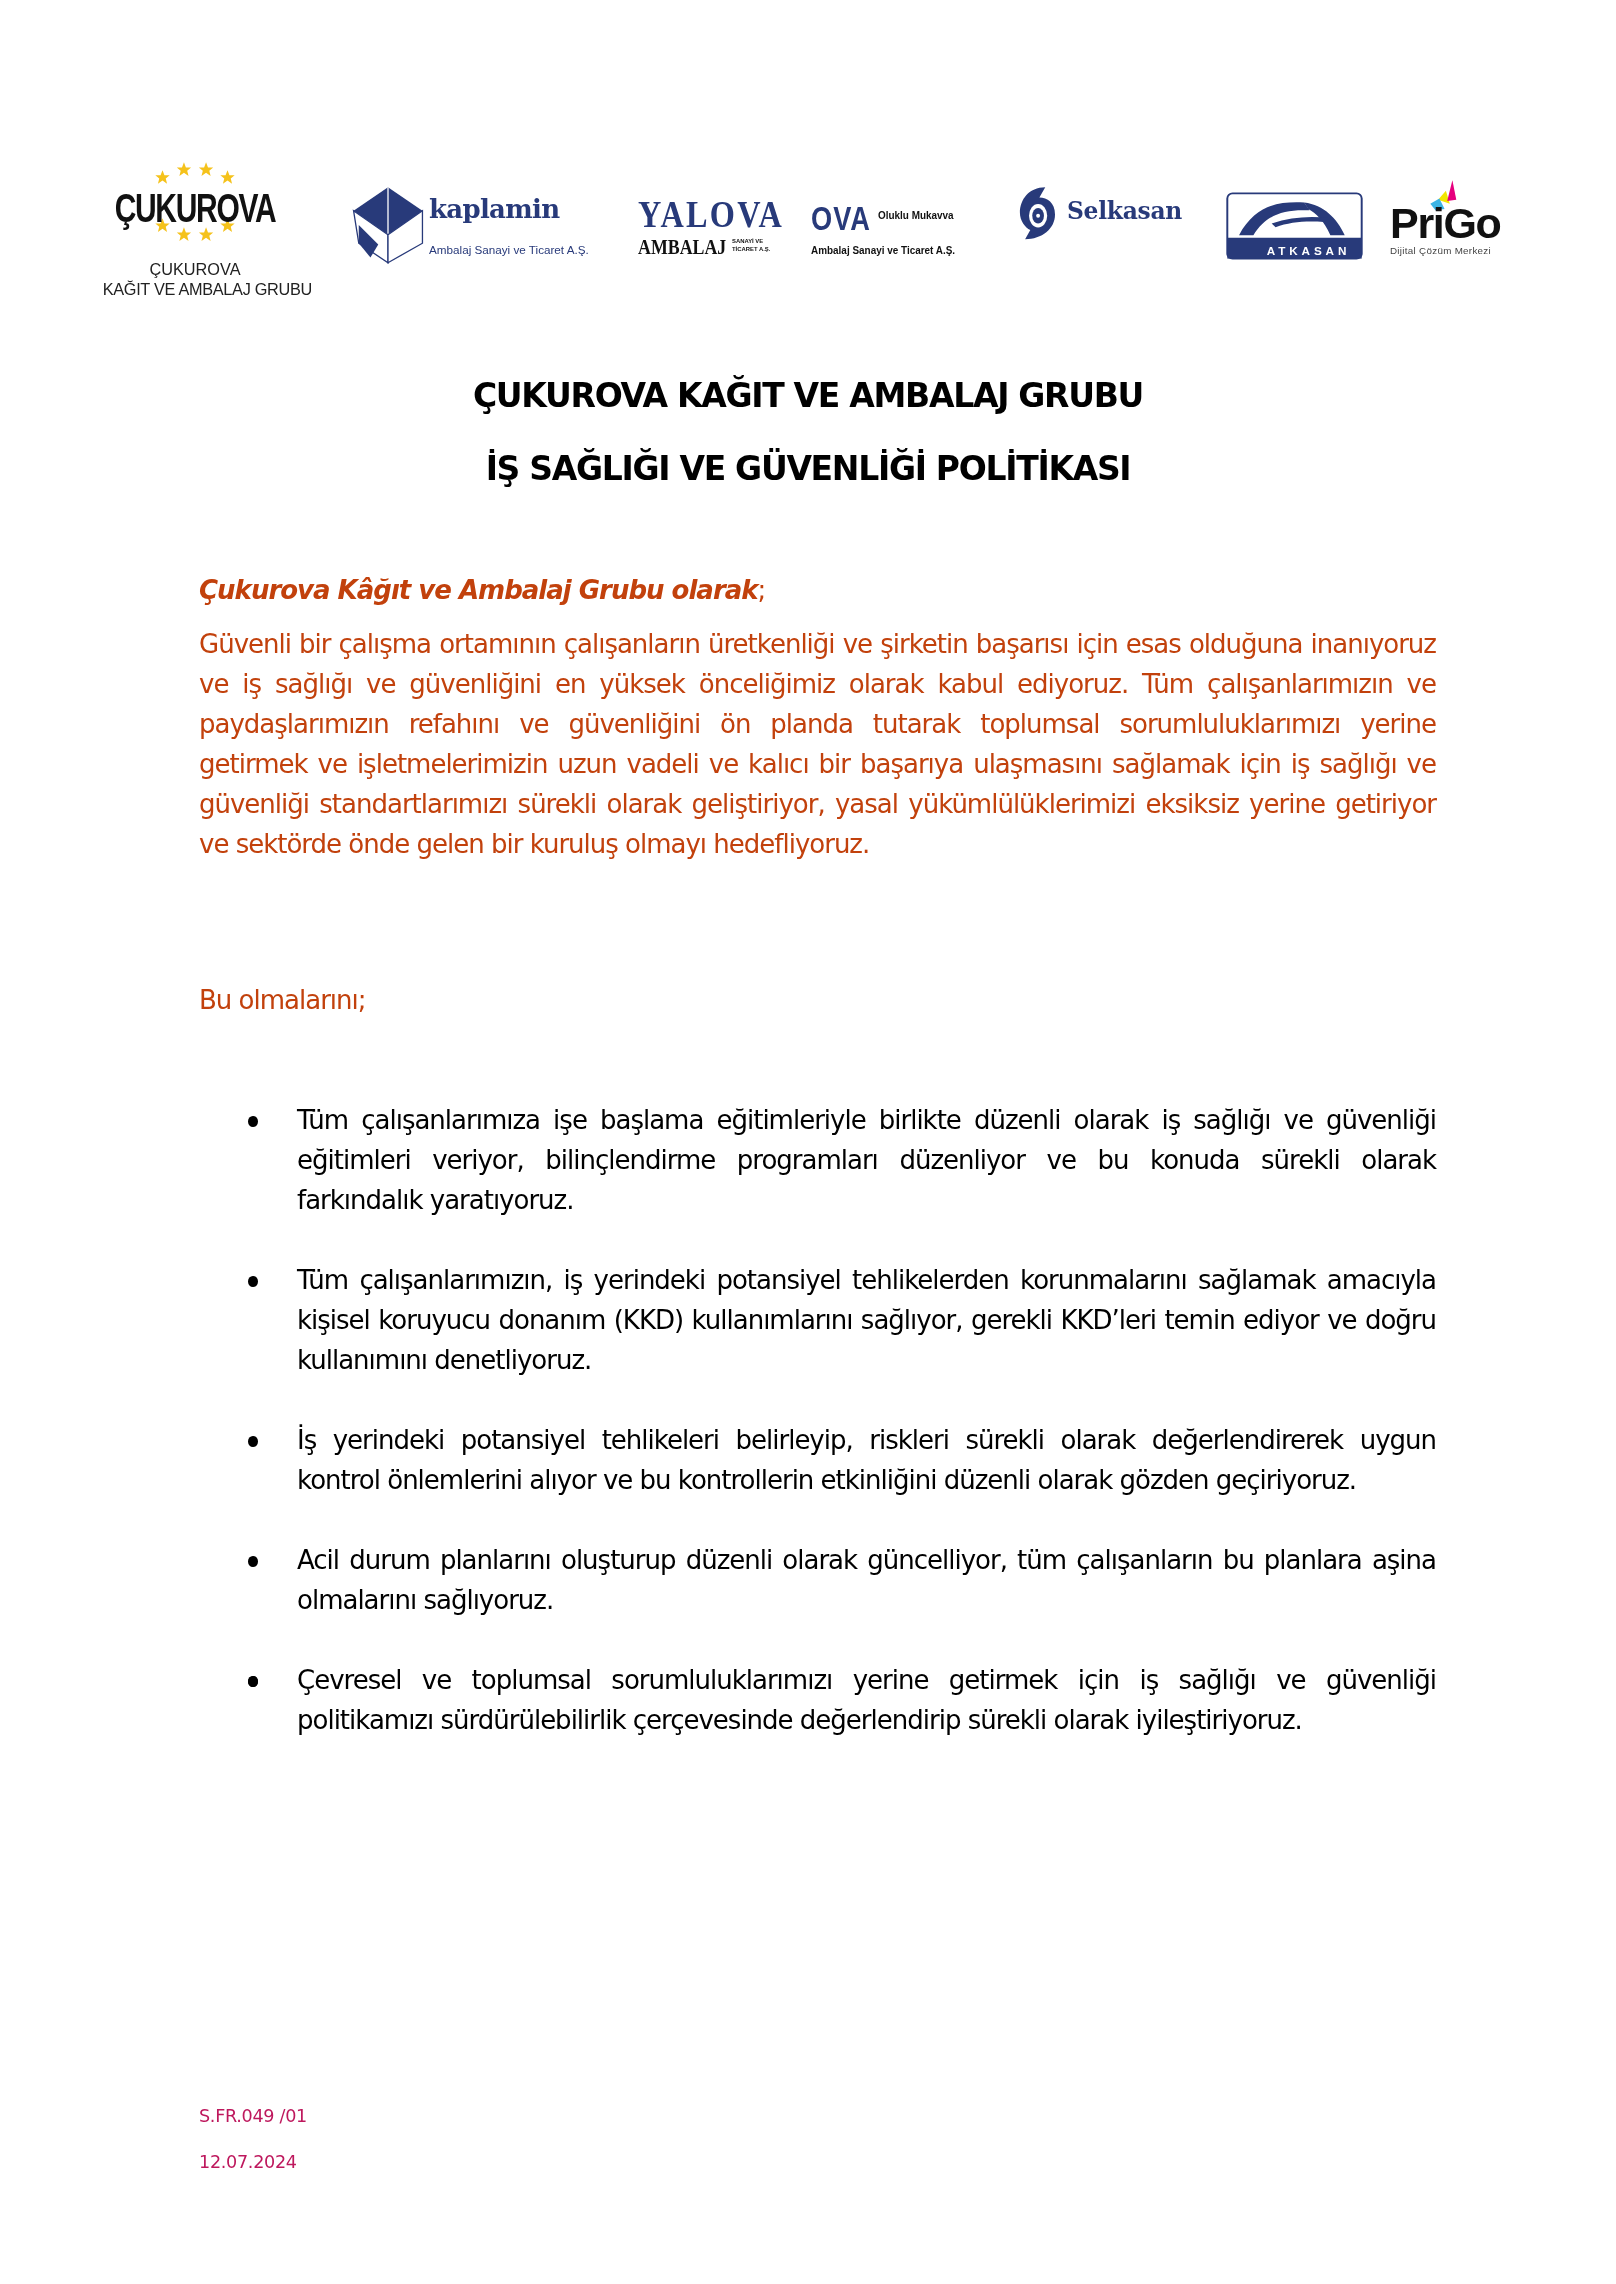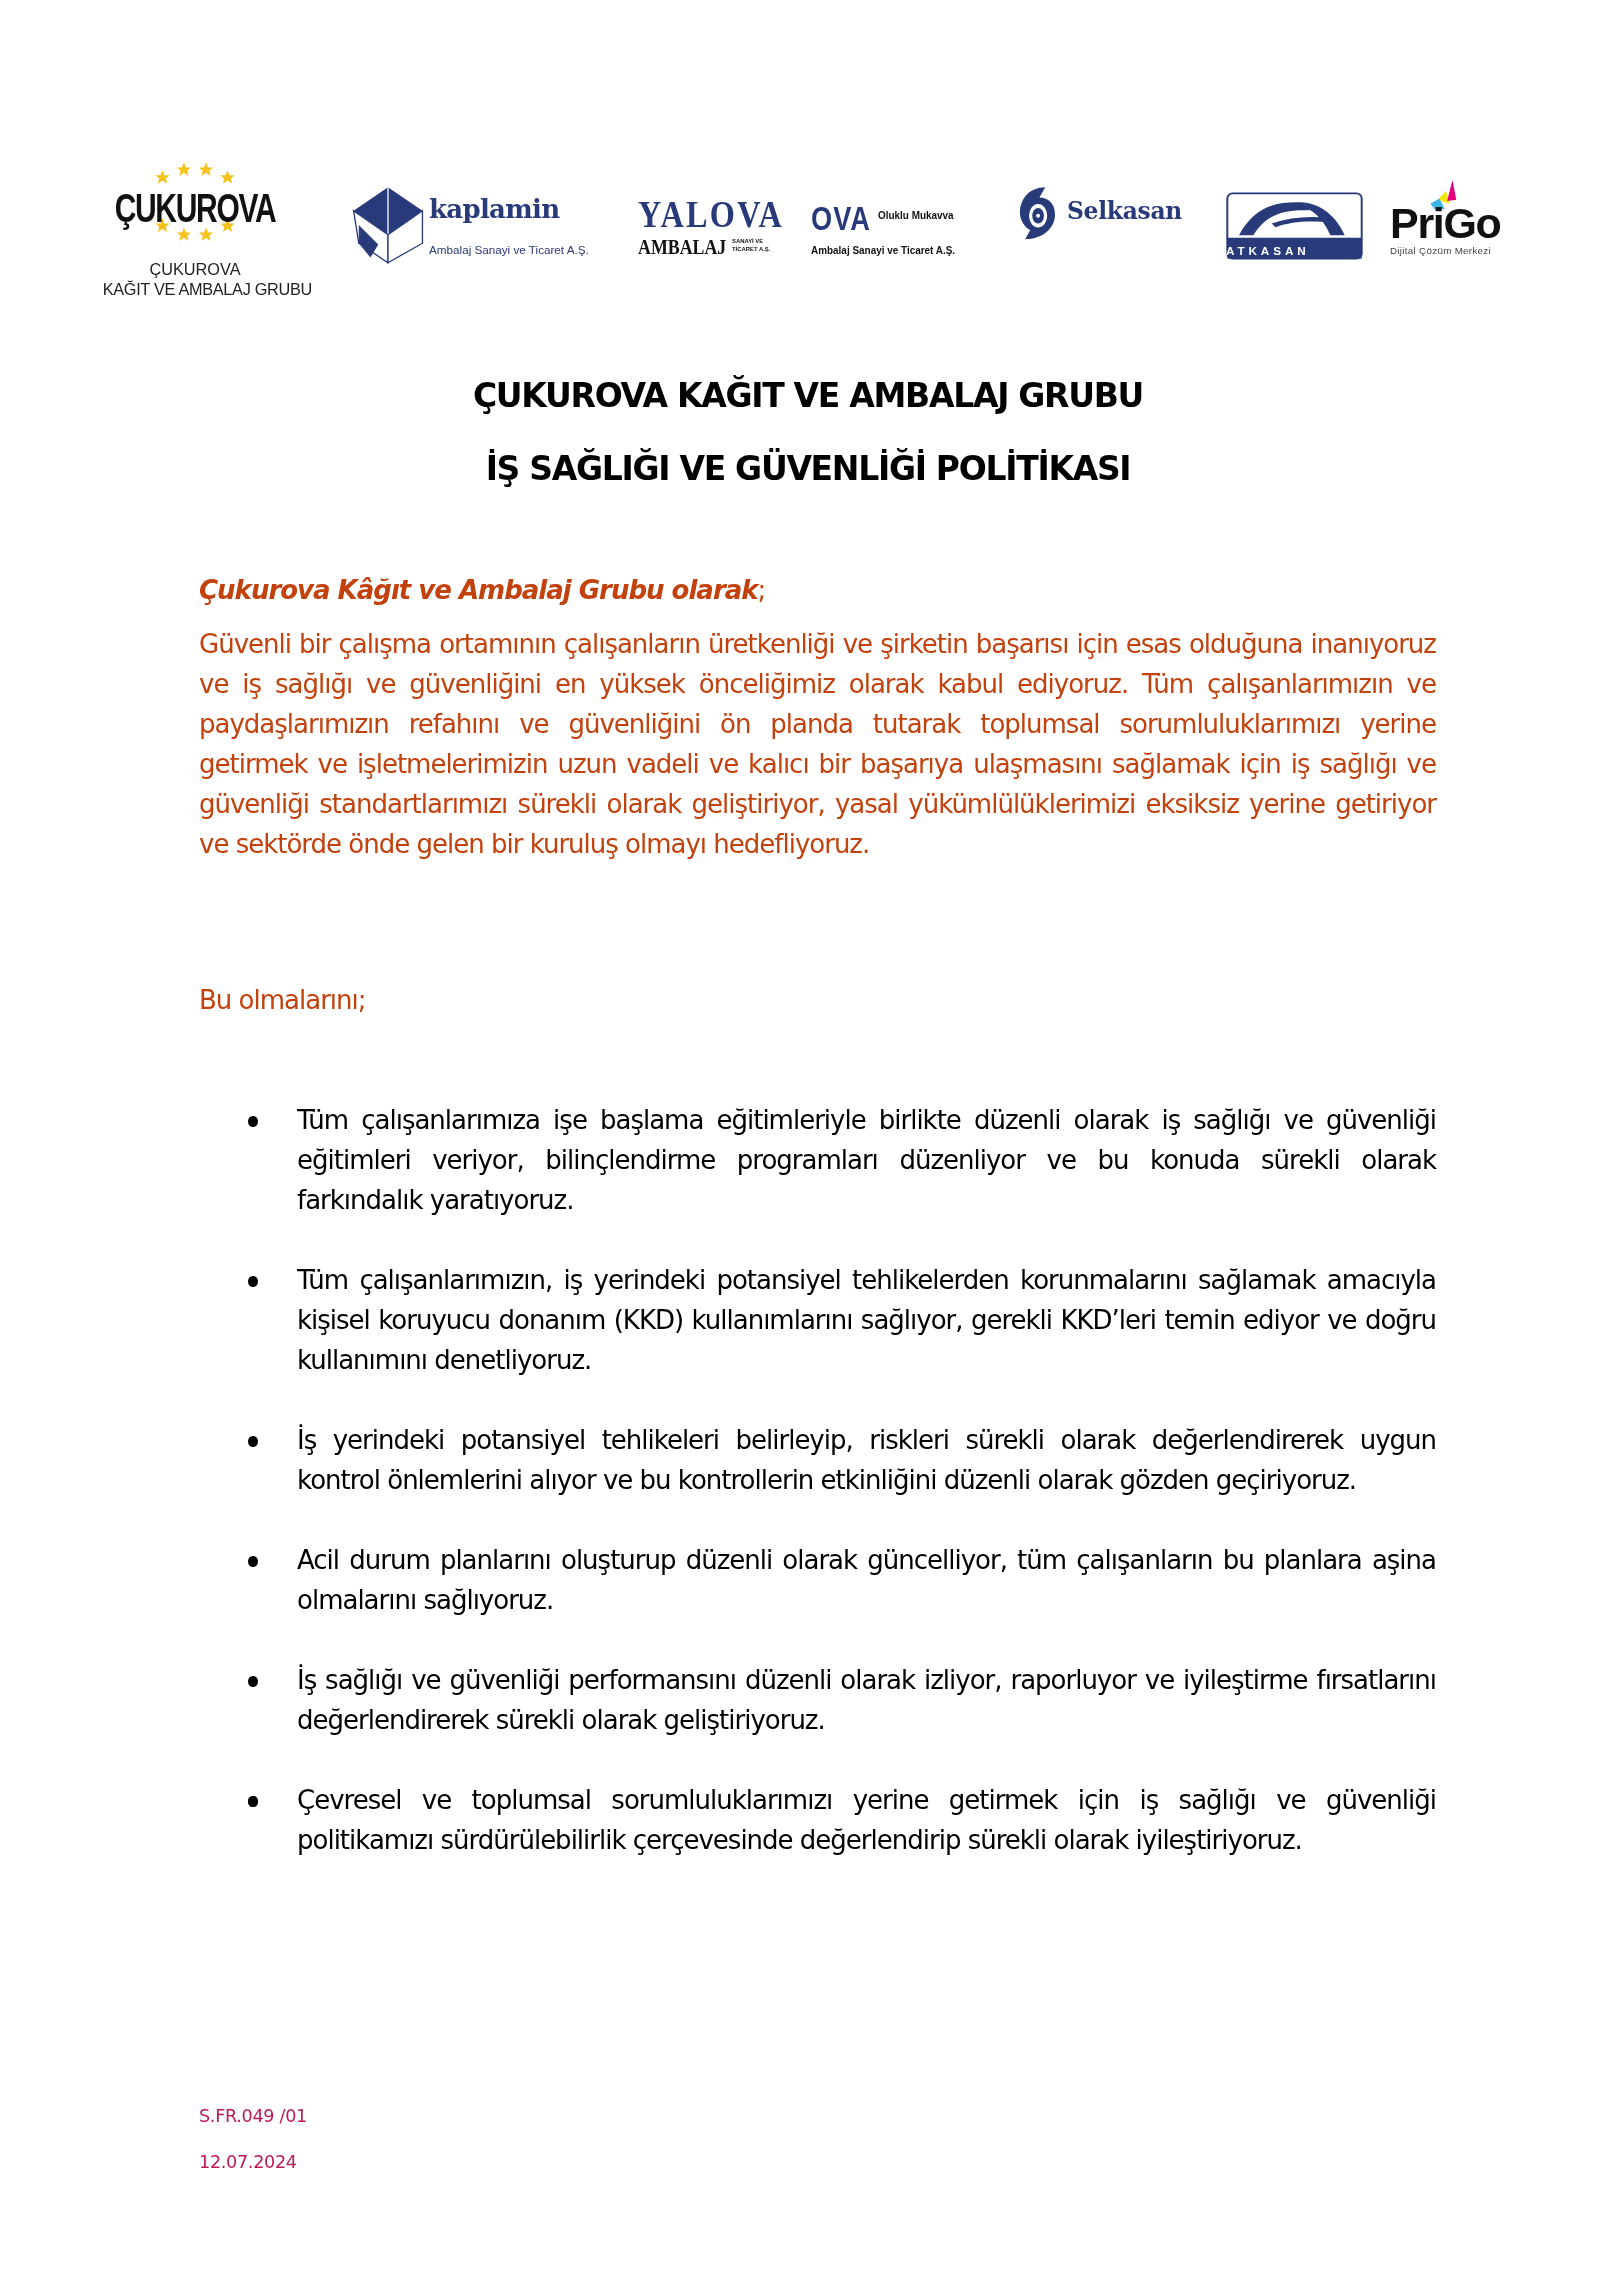--- a/index.html
+++ b/index.html
@@ -35,21 +35,21 @@
   .ova .tag { position: absolute; left: 0; top: 44px; font-weight: bold; font-size: 11.7px; color: #111; transform: scaleX(0.85); transform-origin: left top; white-space: nowrap; }
 
   
   .sel { left: 1016px; top: 183px; width: 195px; height: 59px; }
   .sel svg { position: absolute; left: 0; top: 0; }
   .sel .name { position: absolute; left: 51px; top: 14.3px; font-family: "DejaVu Serif", serif; font-weight: bold; font-size: 23.4px; color: #283a7a; letter-spacing: -0.3px; }
 
   
   .atk { left: 1226px; top: 192px; width: 137px; height: 68px; }
   .atk svg { position: absolute; left: 0; top: 0; }
-  .atk .name { position: absolute; left: 0; width: 165px; bottom: 3.3px; font-weight: bold; font-size: 11.7px; color: #fff; letter-spacing: 3.9px; }
+  .atk .name { position: absolute; left: 0; width: 165px; bottom: 3.3px; text-align: center; font-weight: bold; font-size: 11.7px; color: #fff; letter-spacing: 3.9px; }
 
   
   .pri { left: 1390px; top: 179px; width: 130px; height: 78px; }
   .pri svg { position: absolute; left: 0; top: 0; }
   .pri .name { position: absolute; left: 0; top: 19.5px; font-weight: bold; font-size: 43px; color: #111; letter-spacing: -1.3px; }
   .pri .tag { position: absolute; left: 0; top: 66px; font-size: 9.8px; color: #444; white-space: nowrap; letter-spacing: 0.3px; }
 
   
   .title { position: absolute; left: 0; width: 1616px; text-align: center; font-family: "DejaVu Sans", sans-serif; font-weight: bold; font-size: 33px; letter-spacing: -1.3px; color: #000; }
   .title.t1 { top: 376px; }
@@ -157,20 +157,19 @@
 
 <div class="body-text intro-head"><span>Çukurova Kâğıt ve Ambalaj Grubu olarak</span><span class="semi">;</span></div>
 <div class="body-text intro-para">Güvenli bir çalışma ortamının çalışanların üretkenliği ve şirketin başarısı için esas olduğuna inanıyoruz ve iş sağlığı ve güvenliğini en yüksek önceliğimiz olarak kabul ediyoruz. Tüm çalışanlarımızın ve paydaşlarımızın refahını ve güvenliğini ön planda tutarak toplumsal sorumluluklarımızı yerine getirmek ve işletmelerimizin uzun vadeli ve kalıcı bir başarıya ulaşmasını sağlamak için iş sağlığı ve güvenliği standartlarımızı sürekli olarak geliştiriyor, yasal yükümlülüklerimizi eksiksiz yerine getiriyor ve sektörde önde gelen bir kuruluş olmayı hedefliyoruz.</div>
 <div class="body-text bu">Bu olmalarını;</div>
 
 <ul class="bullets">
   <li class="bullet"><span class="dot"></span><span>Tüm çalışanlarımıza işe başlama eğitimleriyle birlikte düzenli olarak iş sağlığı ve güvenliği eğitimleri veriyor, bilinçlendirme programları düzenliyor ve bu konuda sürekli olarak farkındalık yaratıyoruz.</span></li>
   <li class="bullet"><span class="dot"></span><span>Tüm çalışanlarımızın, iş yerindeki potansiyel tehlikelerden korunmalarını sağlamak amacıyla kişisel koruyucu donanım (KKD) kullanımlarını sağlıyor, gerekli KKD’leri temin ediyor ve doğru kullanımını denetliyoruz.</span></li>
   <li class="bullet"><span class="dot"></span><span>İş yerindeki potansiyel tehlikeleri belirleyip, riskleri sürekli olarak değerlendirerek uygun kontrol önlemlerini alıyor ve bu kontrollerin etkinliğini düzenli olarak gözden geçiriyoruz.</span></li>
   <li class="bullet"><span class="dot"></span><span>Acil durum planlarını oluşturup düzenli olarak güncelliyor, tüm çalışanların bu planlara aşina olmalarını sağlıyoruz.</span></li>
-  <li class="bullet"><span class="dot"></span><span>İş sağlığı ve güvenliği performansını düzenli olarak izliyor, raporluyor ve iyileştirme fırsatlarını değerlendirerek sürekli olarak geliştiriyoruz.</span></li>
   <li class="bullet"><span class="dot"></span></li>
   <li class="bullet"><span class="dot"></span><span>Çevresel ve toplumsal sorumluluklarımızı yerine getirmek için iş sağlığı ve güvenliği politikamızı sürdürülebilirlik çerçevesinde değerlendirip sürekli olarak iyileştiriyoruz.</span></li>
 </ul>
 
 <div class="footer code">S.FR.049 /01</div>
 <div class="footer date">12.07.2024</div>
 
 
 </body></html>

